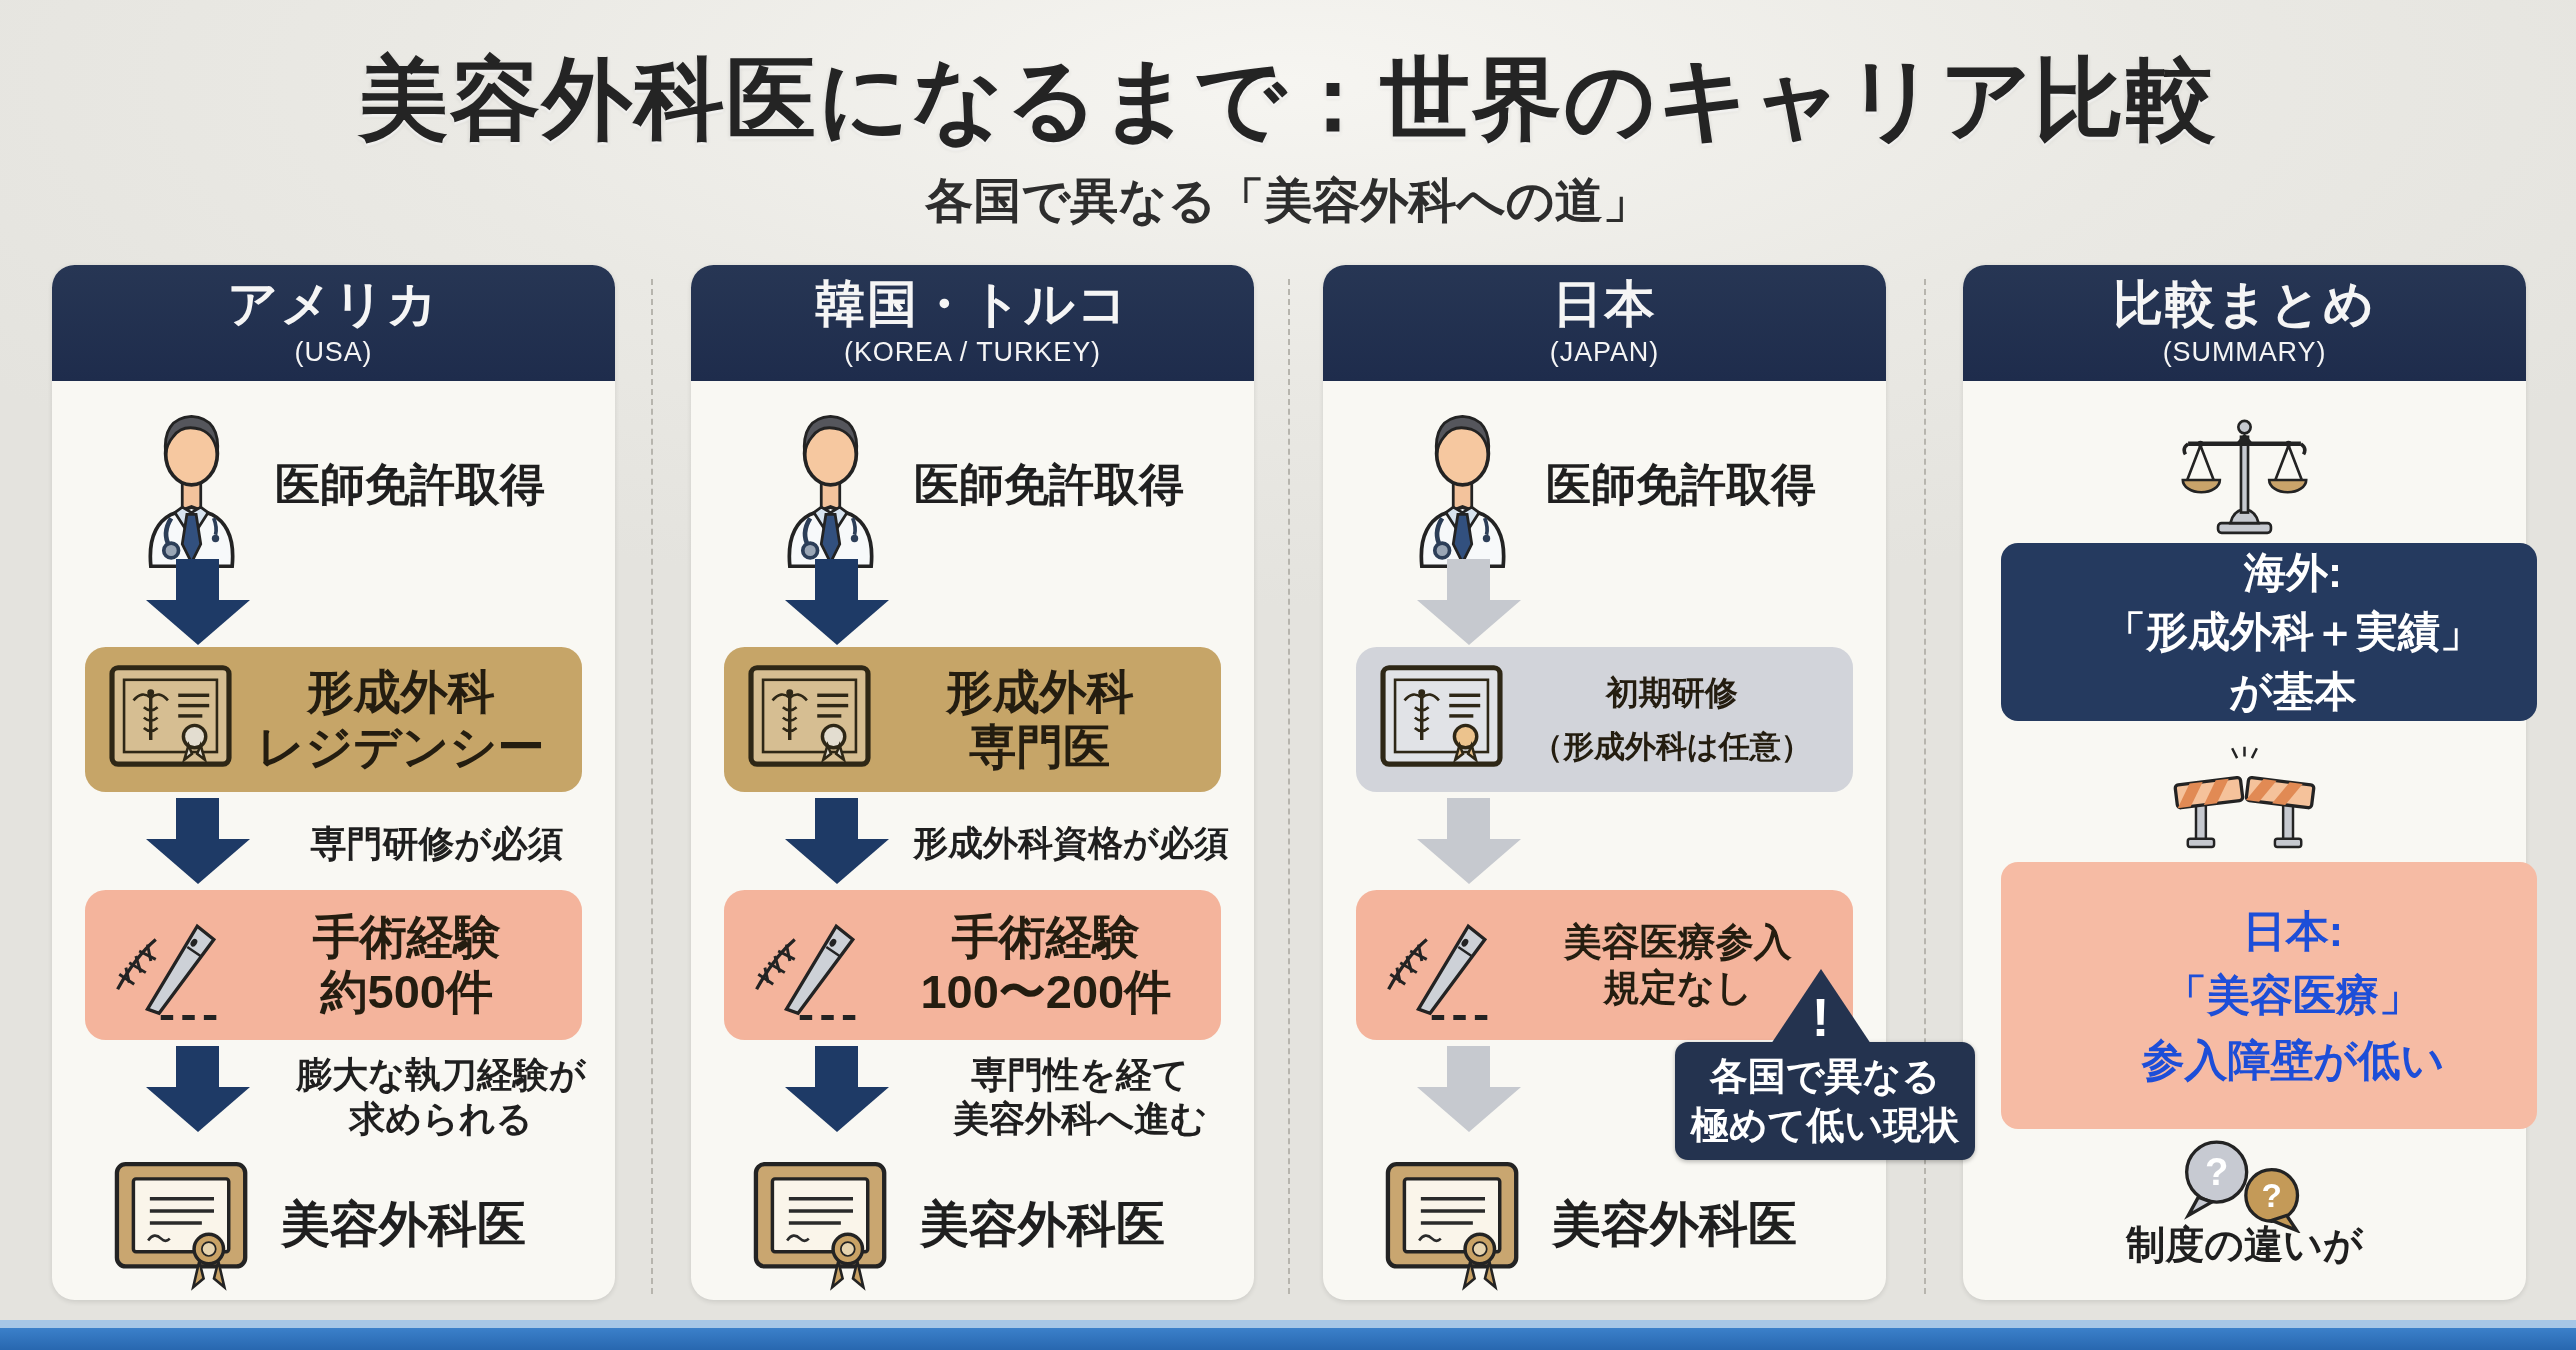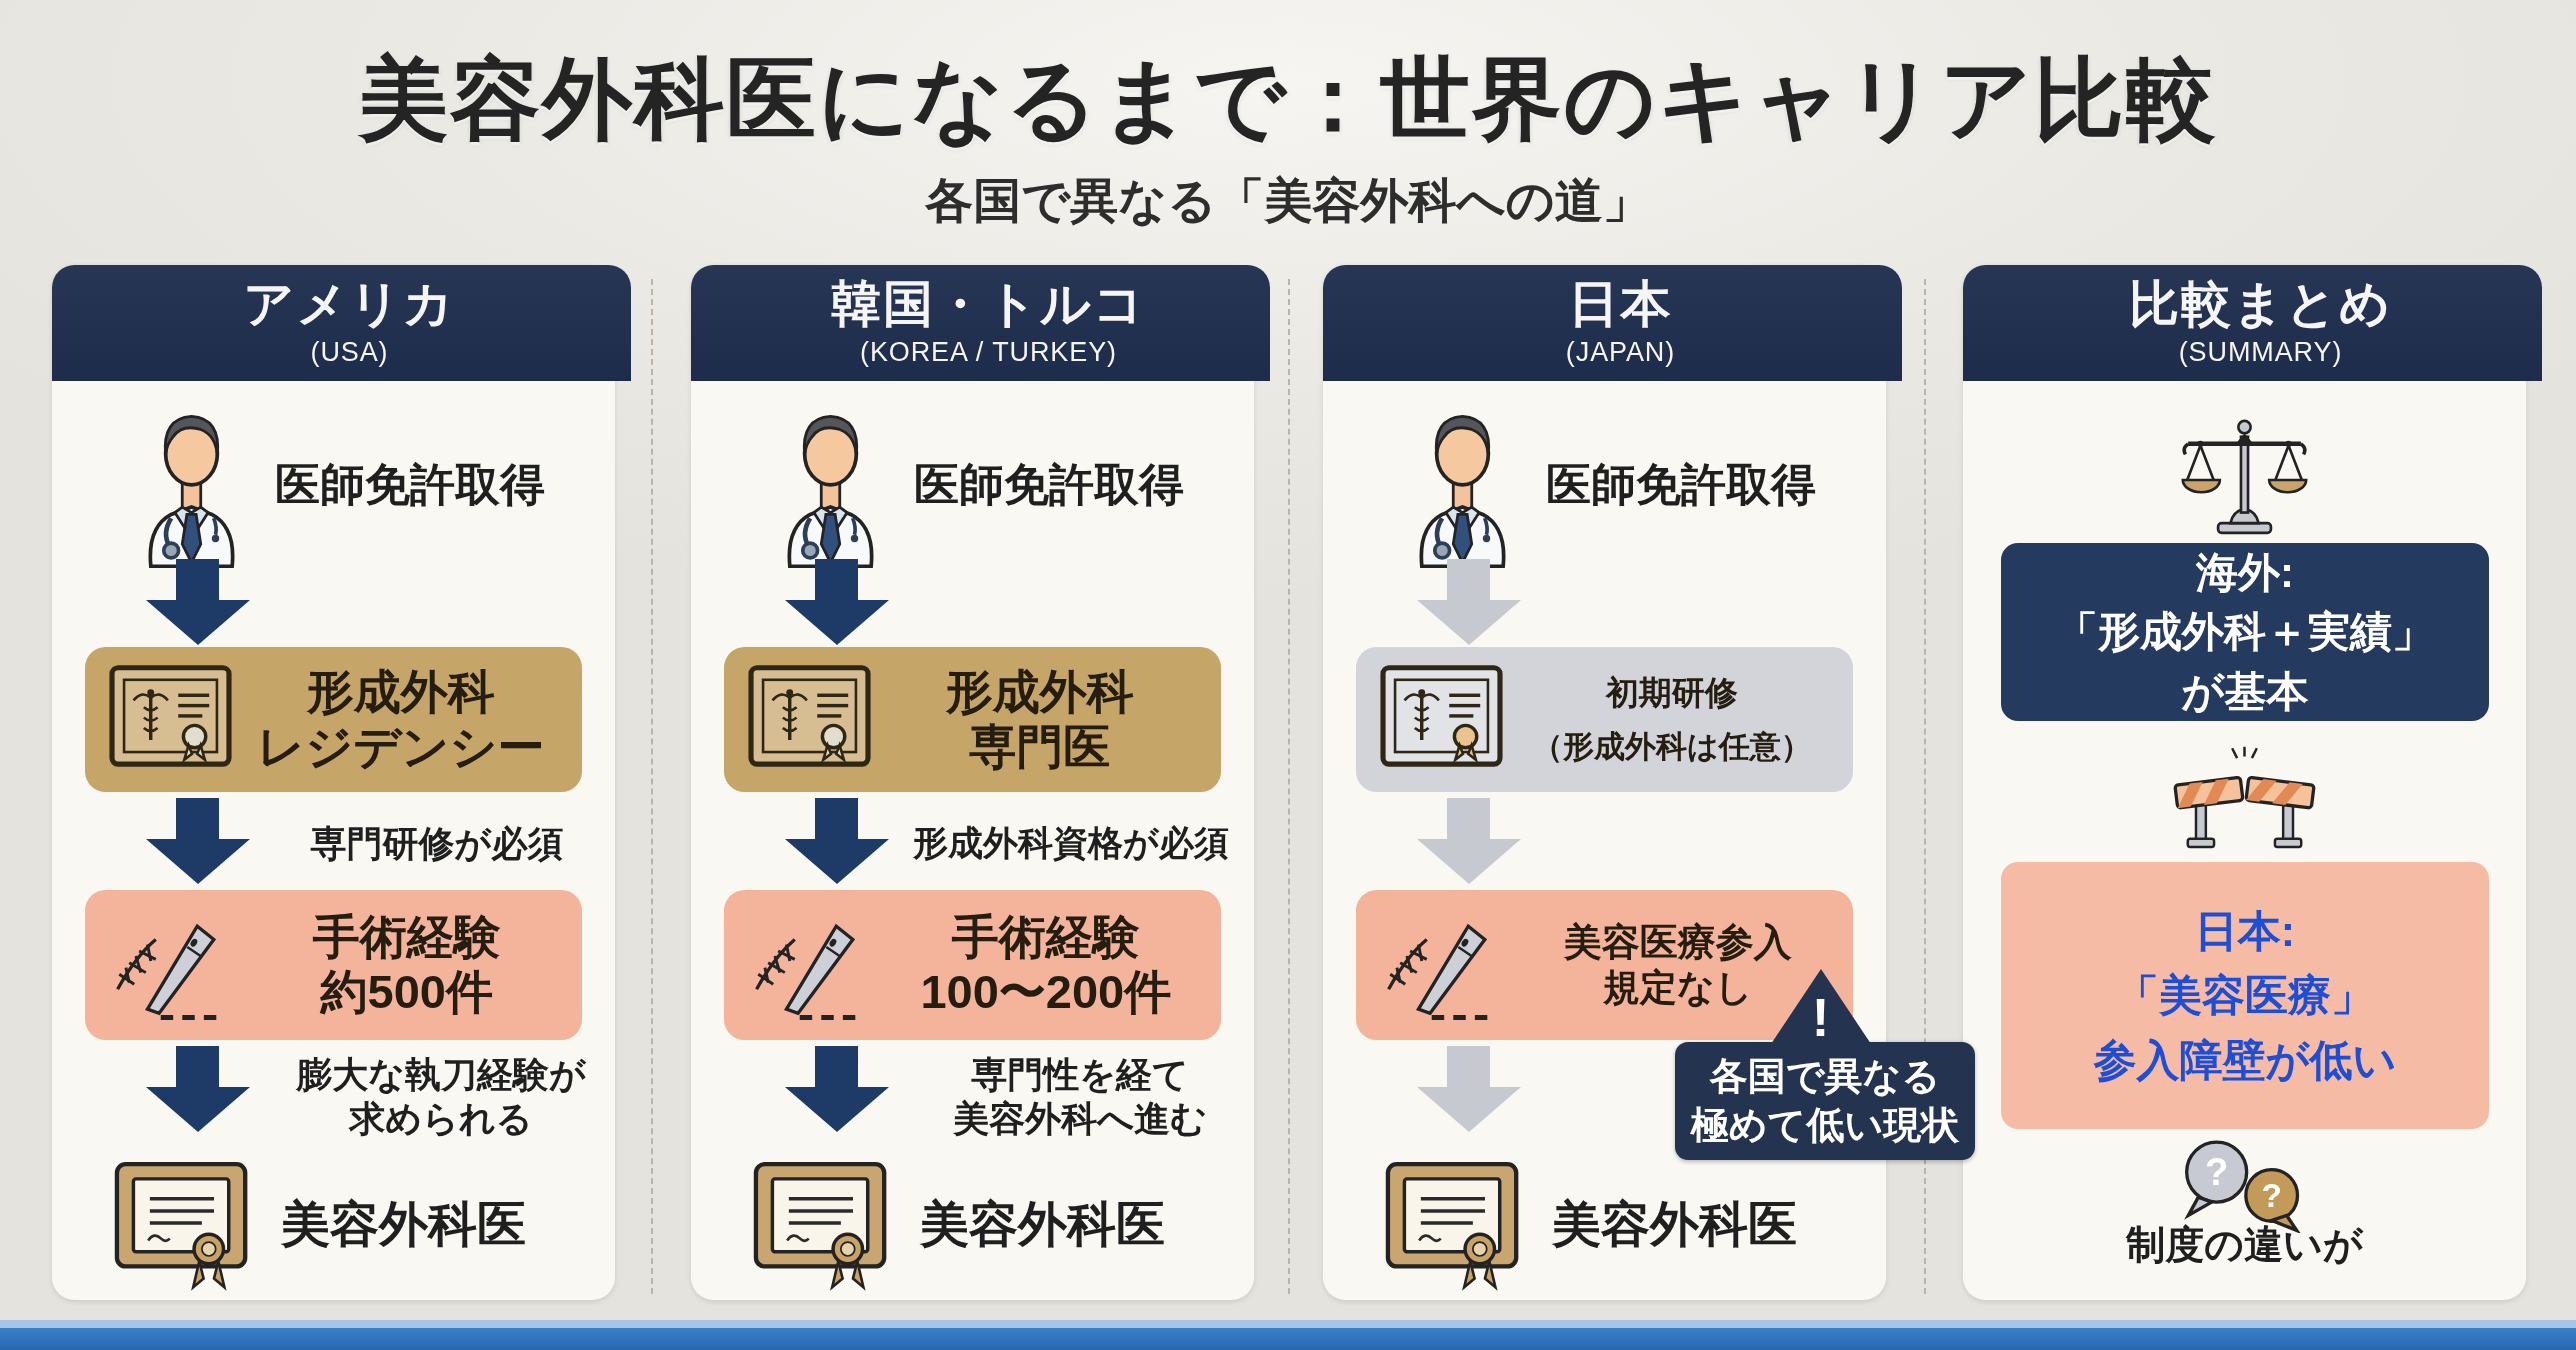--- a/index.html
+++ b/index.html
@@ -10,21 +10,21 @@
   .title{position:absolute;top:39px;left:0;width:100%;text-align:center;
     font-size:90px;font-weight:800;color:#242424;letter-spacing:1.9px;
     text-shadow:0 2.8px 1.9px rgba(255,255,255,.65), 0 1.9px 4.7px rgba(0,0,0,.14);}
   .subtitle{position:absolute;top:169px;left:0;width:100%;text-align:center;
     font-size:48px;font-weight:600;color:#2d2d2d;}
   
   .card{position:absolute;top:265px;width:563px;height:1035px;background:#f9f8f3;
     border-radius:22.5px;box-shadow:0 1.9px 5.6px rgba(0,0,0,.10);}
   .card-header{position:absolute;top:0;left:0;width:100%;height:116px;
     background:linear-gradient(#273654,#1e2c4c);border-radius:22.5px 22.5px 0 0;
-    display:flex;flex-direction:column;align-items:center;justify-content:center;color:#f5f5f5;padding-left:16px;}
+    display:flex;flex-direction:column;align-items:center;justify-content:center;color:#f5f5f5;}
   .hdr-title{font-size:50px;font-weight:800;letter-spacing:1.9px;line-height:1.05;}
   .hdr-sub{font-size:27px;font-weight:400;letter-spacing:0.9px;margin-top:5.6px;}
   
   .step-row{position:absolute;left:0;width:100%;display:flex;align-items:center;
     gap:28px;padding-left:84px;box-sizing:border-box;}
   .step-label{font-size:45px;font-weight:800;color:#1f1f1f;}
   .final-label{font-size:49px;font-weight:800;color:#1f1f1f;}
   .arrow{position:absolute;left:94px;width:103px;}
   .arrow .shaft{width:43px;height:41px;margin:0 auto;}
   .arrow .head{width:0;height:0;border-left:52px solid transparent;border-right:52px solid transparent;}
@@ -50,21 +50,21 @@
     border-radius:13px;z-index:6;display:flex;flex-direction:column;justify-content:center;
     text-align:center;color:#fff;font-weight:800;font-size:38px;line-height:1.3;
     box-shadow:0 1.9px 4.7px rgba(0,0,0,.25);}
   .callout .ptr{position:absolute;top:-73px;left:96px;width:0;height:0;
     border-left:50px solid transparent;border-right:50px solid transparent;border-bottom:75px solid #24334f;}
   .callout .bang{position:absolute;top:-58px;left:96px;width:99px;text-align:center;
     font-size:53px;font-weight:800;color:#fff;}
   
   .center-icon{position:absolute;left:0;width:100%;display:flex;justify-content:center;}
   .bigbox{position:absolute;left:38px;width:488px;border-radius:17px;display:flex;
-    flex-direction:column;align-items:center;justify-content:center;text-align:center;font-weight:800;}
+    flex-direction:column;align-items:center;justify-content:center;text-align:center;font-weight:800;padding-left:48px;}
   .bigbox.navy{background:#253a5f;color:#fff;font-size:42px;line-height:1.42;}
   .bigbox.pinkb{background:#f6bba4;color:#1d4ed8;font-size:43px;line-height:1.5;}
   .sum-note{position:absolute;left:0;width:100%;text-align:center;font-size:39px;
     font-weight:800;color:#1f1f1f;line-height:1.12;}
   
   .vsep{position:absolute;top:279px;height:1015px;border-left:2.8px dashed #b7b5ae;}
   .footer-line{position:absolute;left:0;width:100%;top:1320px;height:7.5px;background:#a6c6e6;}
   .footer-bar{position:absolute;left:0;width:100%;top:1328px;height:22.5px;
     background:linear-gradient(#3b80ca,#2766ae);}
   .ic{display:block;}

